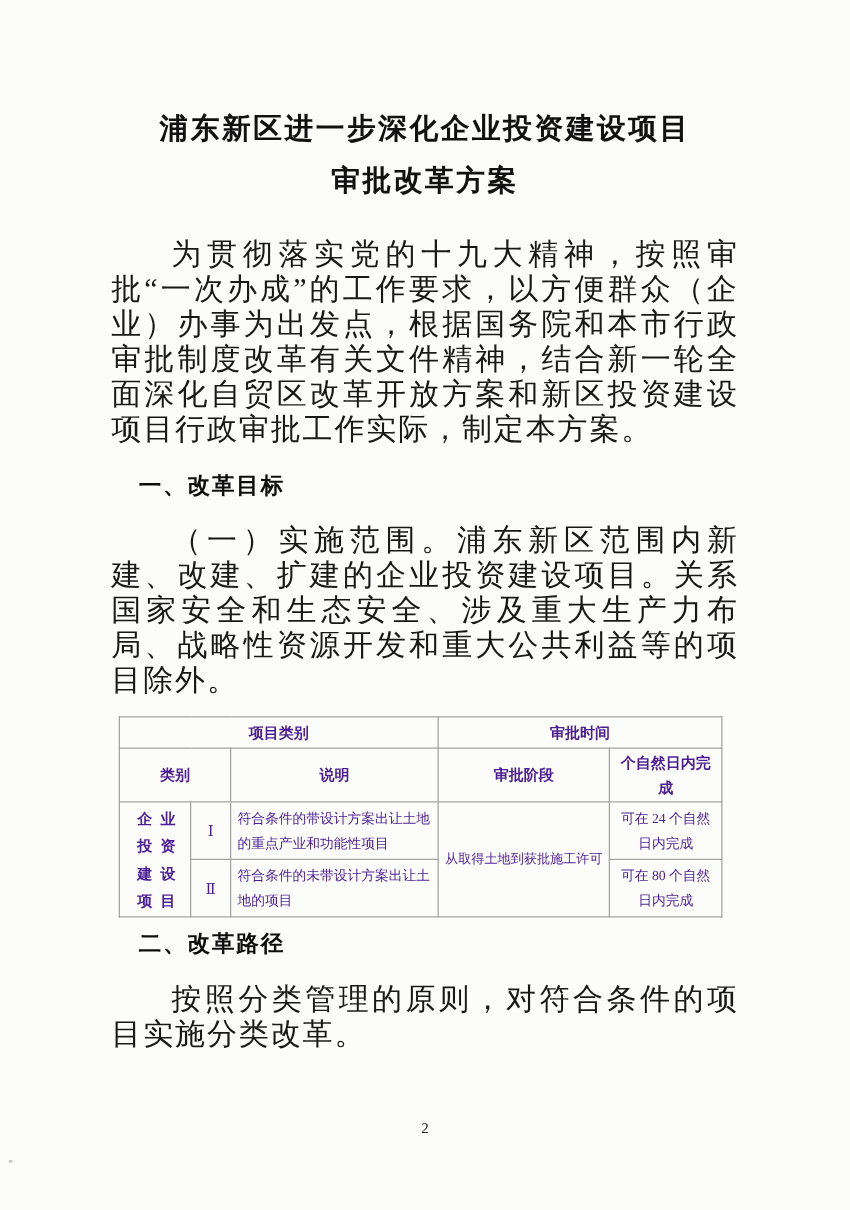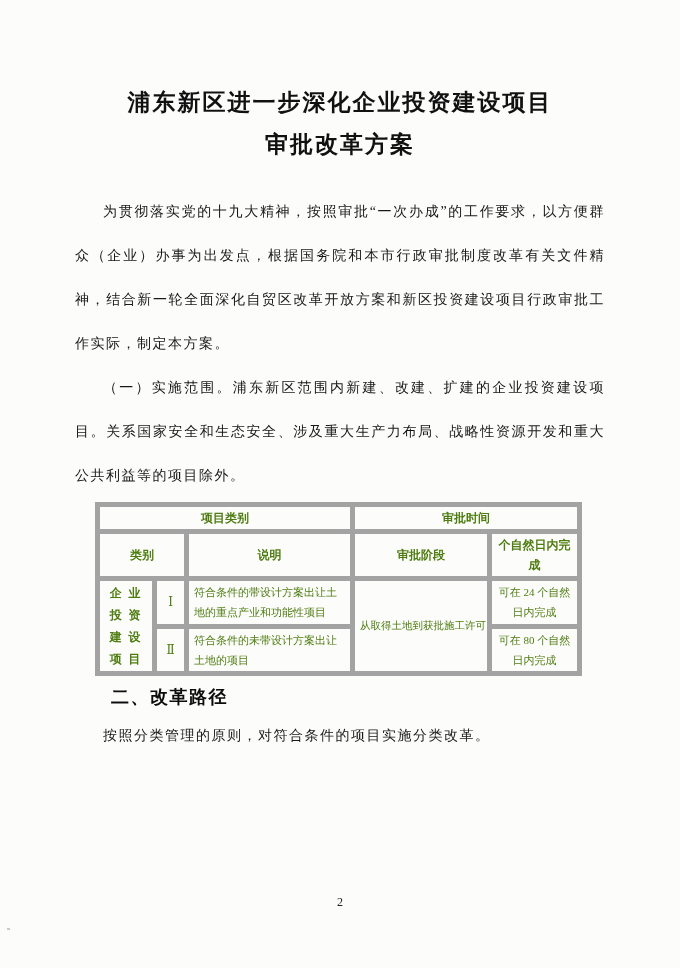--- a/index.html
+++ b/index.html
@@ -21,23 +21,23 @@
     margin: 0 0 24px 0;
     font-size: 23px;
     font-weight: bold;
     line-height: 42px;
     text-align: center;
     letter-spacing: 2px;
     color: #111;
   }
 
   .body-text p {
-    margin: 0;
-    font-size: 14px;
-    line-height: 44px;
+    margin: 14px;
+    font-size: 24px;
+    line-height: 28px;
     text-indent: 2em;
     text-align: justify;
     letter-spacing: 1.5px;
   }
 
   .section-heading {
     margin: 0;
     font-size: 18px;
     font-weight: bold;
     line-height: 33px;
@@ -49,24 +49,24 @@
 
   table.doc-table {
     border-collapse: collapse;
     table-layout: fixed;
     width: 482px;
     margin: 4px 0 5px 20px;
     font-size: 11px;
     line-height: 20px;
   }
   table.doc-table td {
-    border: 5px solid #a3a3a3;
+    border: 1px solid #a3a3a3;
     padding: 1px 5px;
     vertical-align: middle;
-    color: #4d7c0f;
+    color: #4c1d95;
   }
   td.th-cell {
     font-weight: bold;
     text-align: center;
     font-size: 12px;
     font-family: "Liberation Sans", "DejaVu Sans", sans-serif;
   }
   tr.hdr1 td { height: 25px; }
   tr.hdr2 td { height: 33px; }
   tr.body-row td { height: 46px; }
@@ -113,20 +113,21 @@
 
   <h1 class="doc-title">
     <span>浦东新区进一步深化企业投资建设项目</span><br>
     <span>审批改革方案</span>
   </h1>
 
   <div class="body-text">
 
     <p>为贯彻落实党的十九大精神，按照审批“一次办成”的工作要求，以方便群众（企业）办事为出发点，根据国务院和本市行政审批制度改革有关文件精神，结合新一轮全面深化自贸区改革开放方案和新区投资建设项目行政审批工作实际，制定本方案。</p>
 
+    <h2 class="section-heading">一、改革目标</h2>
 
     <p>（一）实施范围。浦东新区范围内新建、改建、扩建的企业投资建设项目。关系国家安全和生态安全、涉及重大生产力布局、战略性资源开发和重大公共利益等的项目除外。</p>
 
 
     <table class="doc-table">
       <colgroup>
         <col style="width:57px">
         <col style="width:32px">
         <col style="width:166px">
         <col style="width:137px">

